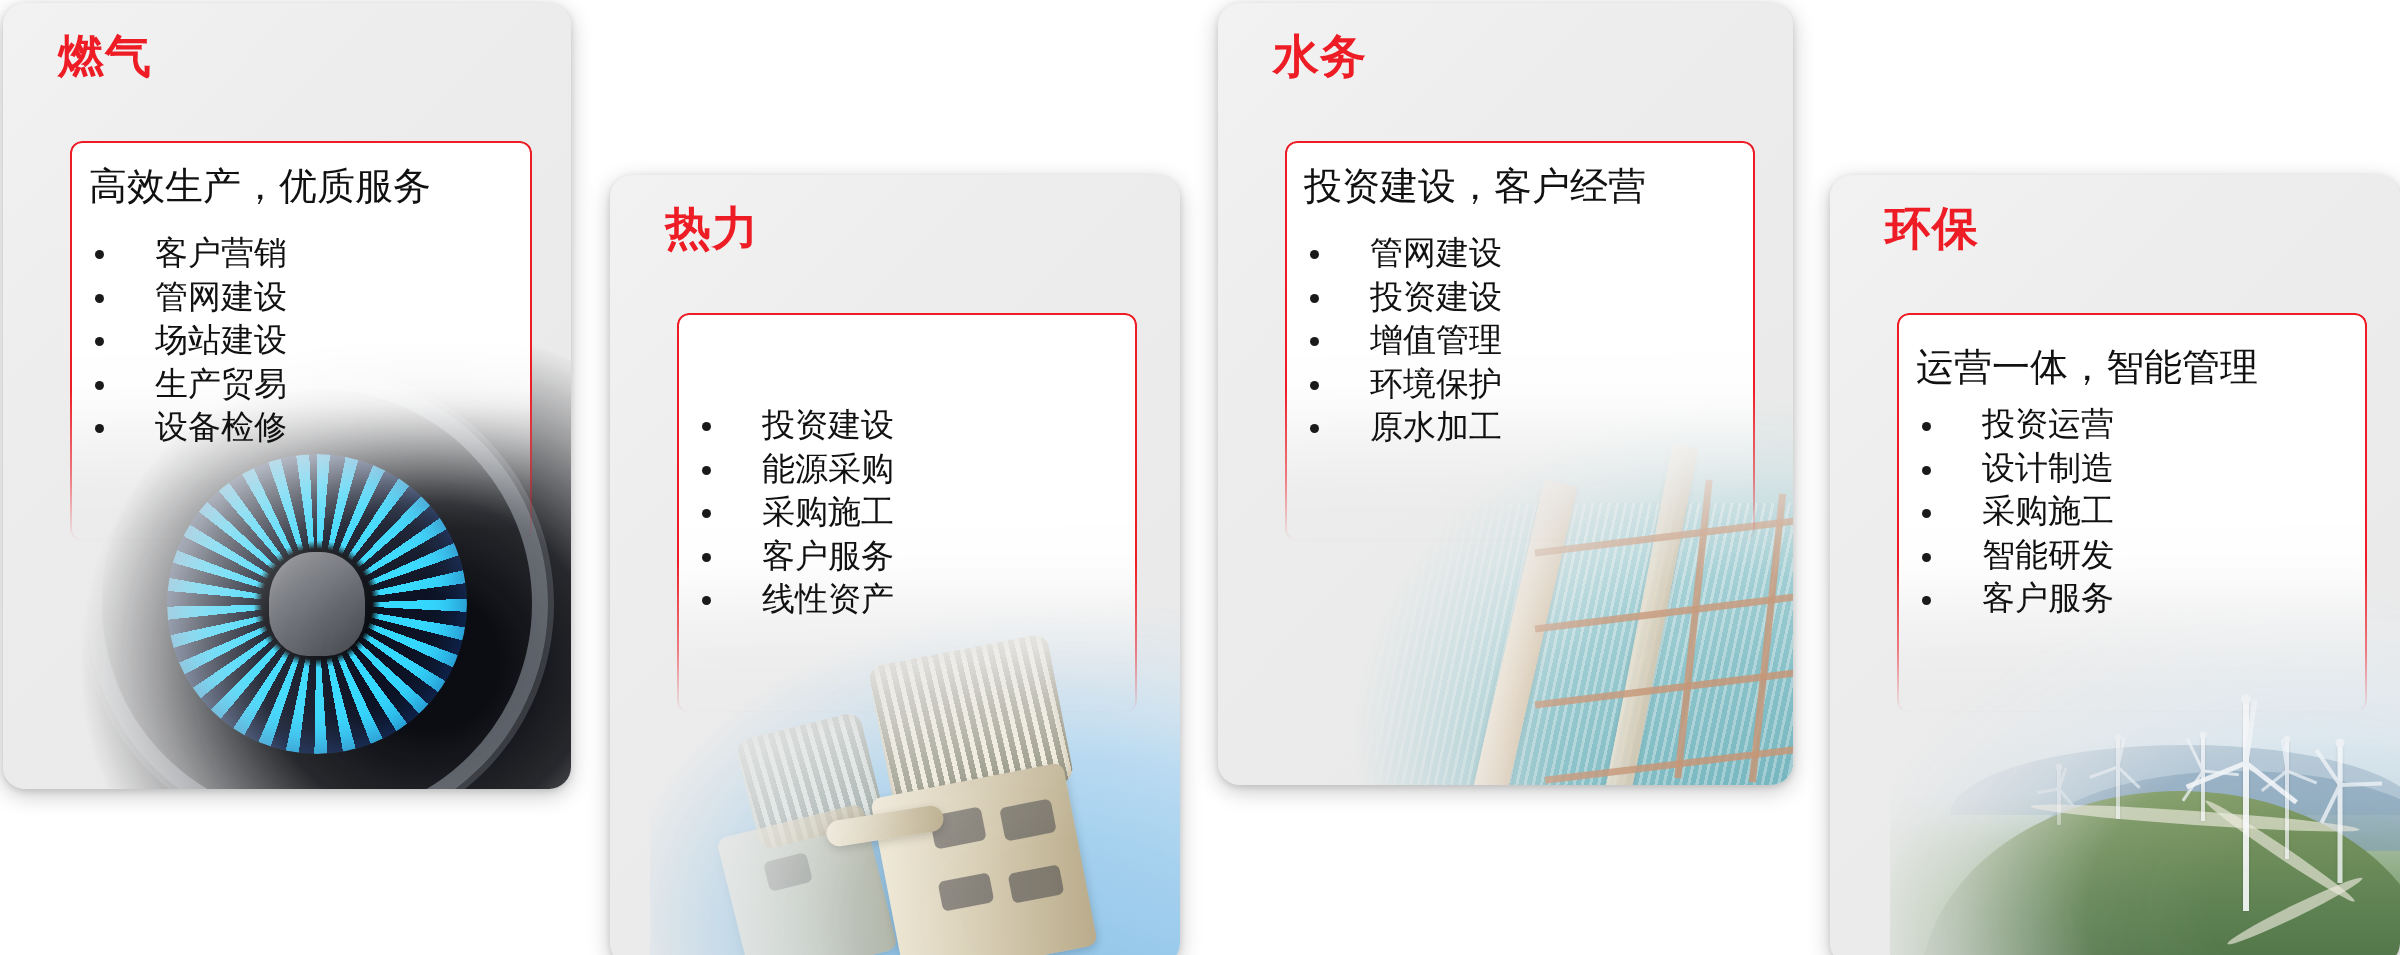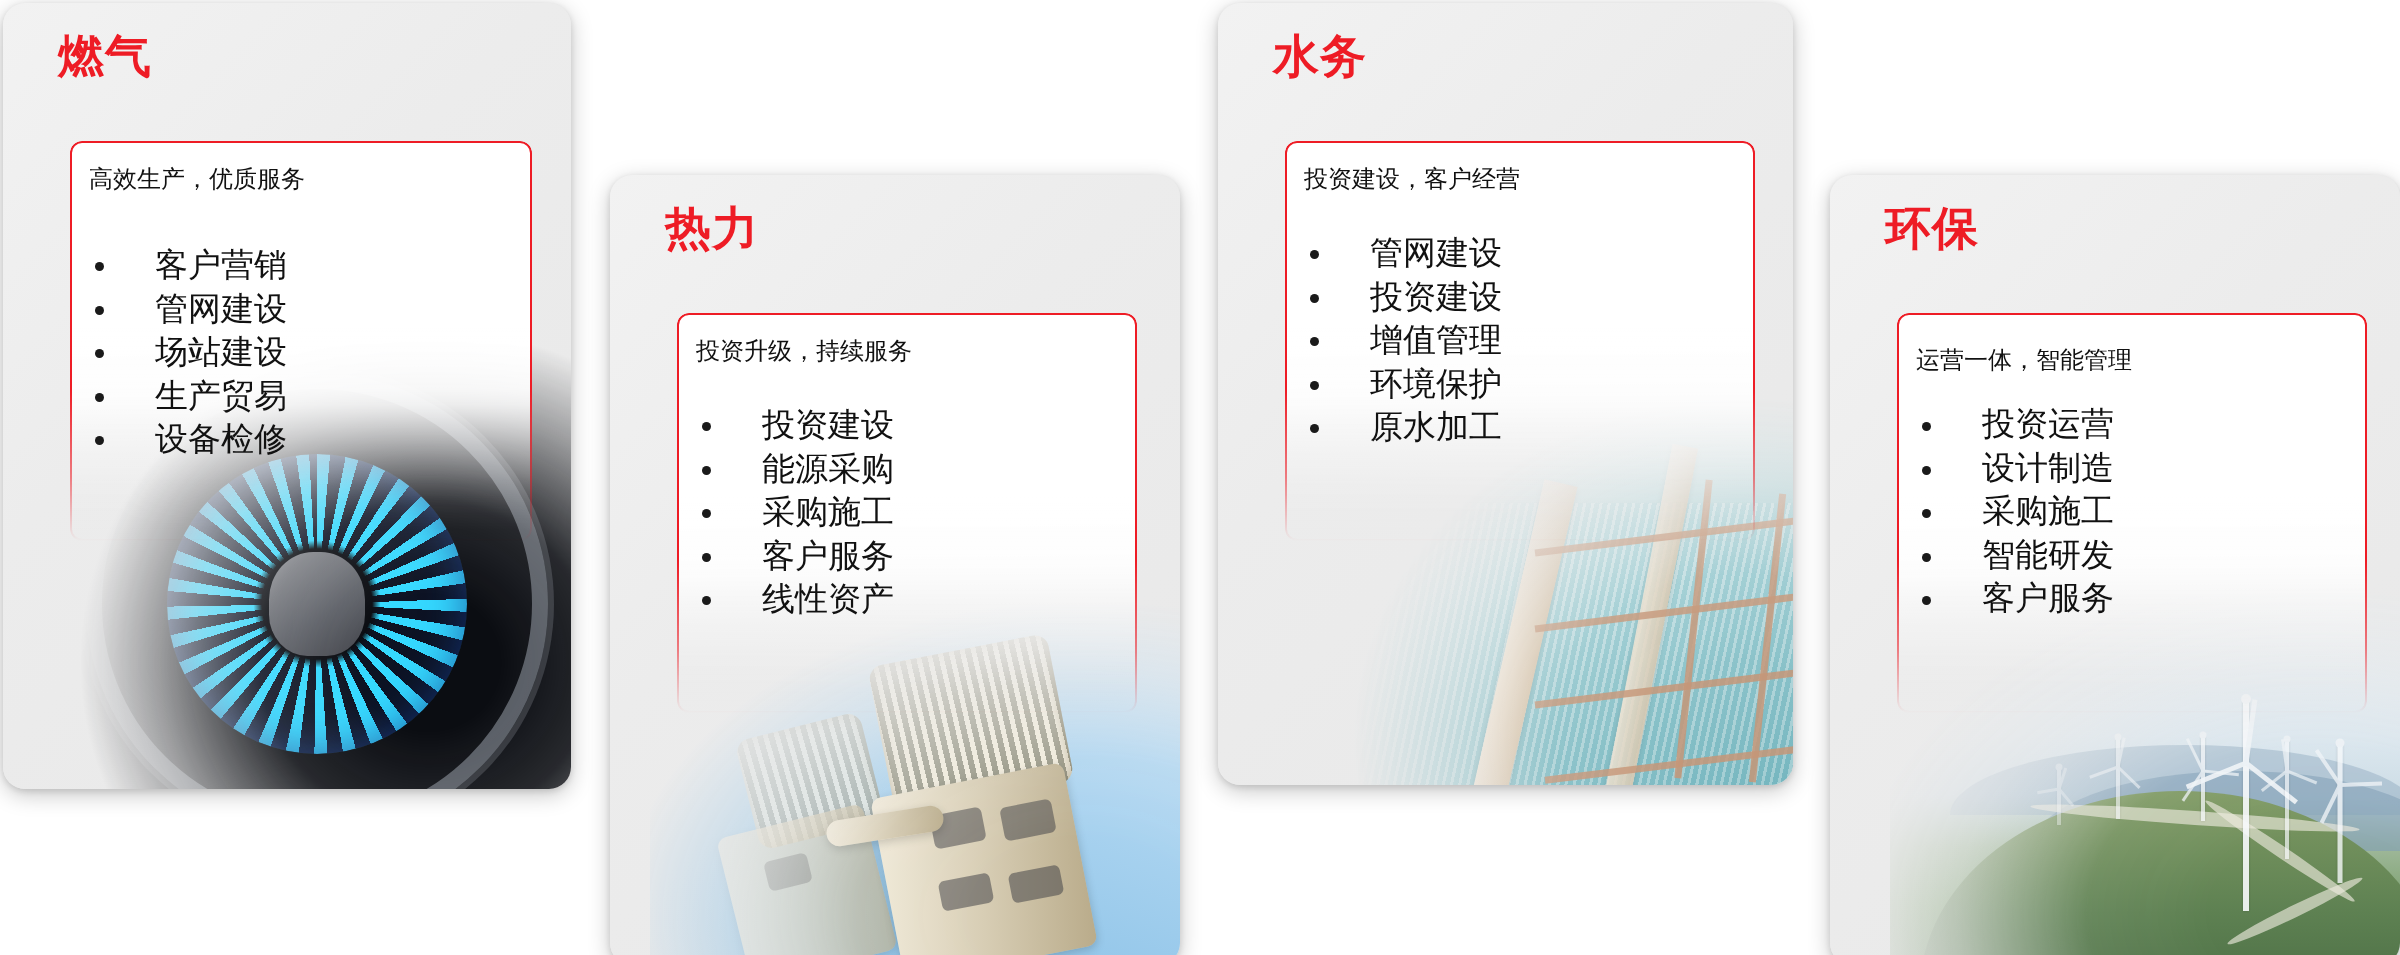--- a/index.html
+++ b/index.html
@@ -54,21 +54,21 @@
     font-size:46px;
     line-height:1;
     letter-spacing:1px;
     white-space:nowrap;
   }
 
   .box-head{
     position:absolute;
     z-index:4;
     color:#111;
-    font-size:24px;
+    font-size:38px;
     line-height:1.1;
     white-space:nowrap;
   }
 
   ul.bullets{
     position:absolute;
     z-index:4;
     margin:0;padding:0;
     list-style:none;
   }
@@ -102,21 +102,21 @@
   #card-gas    .redbox{left:67px; top:138px; width:462px; height:400px;}
   #card-heat   .redbox{left:67px; top:138px; width:460px; height:400px;}
   #card-water  .redbox{left:67px; top:138px; width:470px; height:400px;}
   #card-enviro .redbox{left:67px; top:138px; width:470px; height:400px;}
 
   #card-gas    .box-head{left:86px; top:163px;}
   #card-heat   .box-head{left:86px; top:163px;}
   #card-water  .box-head{left:86px; top:163px;}
   #card-enviro .box-head{left:86px; top:172px;text-align:center;}
 
-  #card-gas    ul.bullets{left:90px; top:240px;}
+  #card-gas    ul.bullets{left:90px; top:228px;}
   #card-heat   ul.bullets{left:90px; top:228px;}
   #card-water  ul.bullets{left:90px; top:228px;}
   #card-enviro ul.bullets{left:90px; top:228px;font-family:Liberation Serif, serif;}
 
   
   #photo-gas{
     left:60px;top:300px;width:508px;height:486px;
     background:
       radial-gradient(circle at 62% 62%, rgba(0,0,0,0) 0 6%, rgba(0,0,0,0) 6%),
       #0b0d12;
@@ -264,21 +264,20 @@
       <div class="stack-win" style="left:290px;top:272px;width:52px;height:30px;transform:rotate(-11deg);"></div>
       <div class="stack-win" style="left:360px;top:264px;width:52px;height:30px;transform:rotate(-11deg);"></div>
 
       <div class="stack" style="left:176px;top:208px;width:118px;height:26px;transform:rotate(-9deg);border-radius:13px;"></div>
     </div>
 
     <div class="card-title">热力</div>
 
     <div class="redbox"></div>
 
-    <div class="box-head">投资升级，持续服务</div>
 
     <ul class="bullets">
       <li>投资建设</li>
       <li>能源采购</li>
       <li>采购施工</li>
       <li>客户服务</li>
       <li>线性资产</li>
     </ul>
   </div>
 

